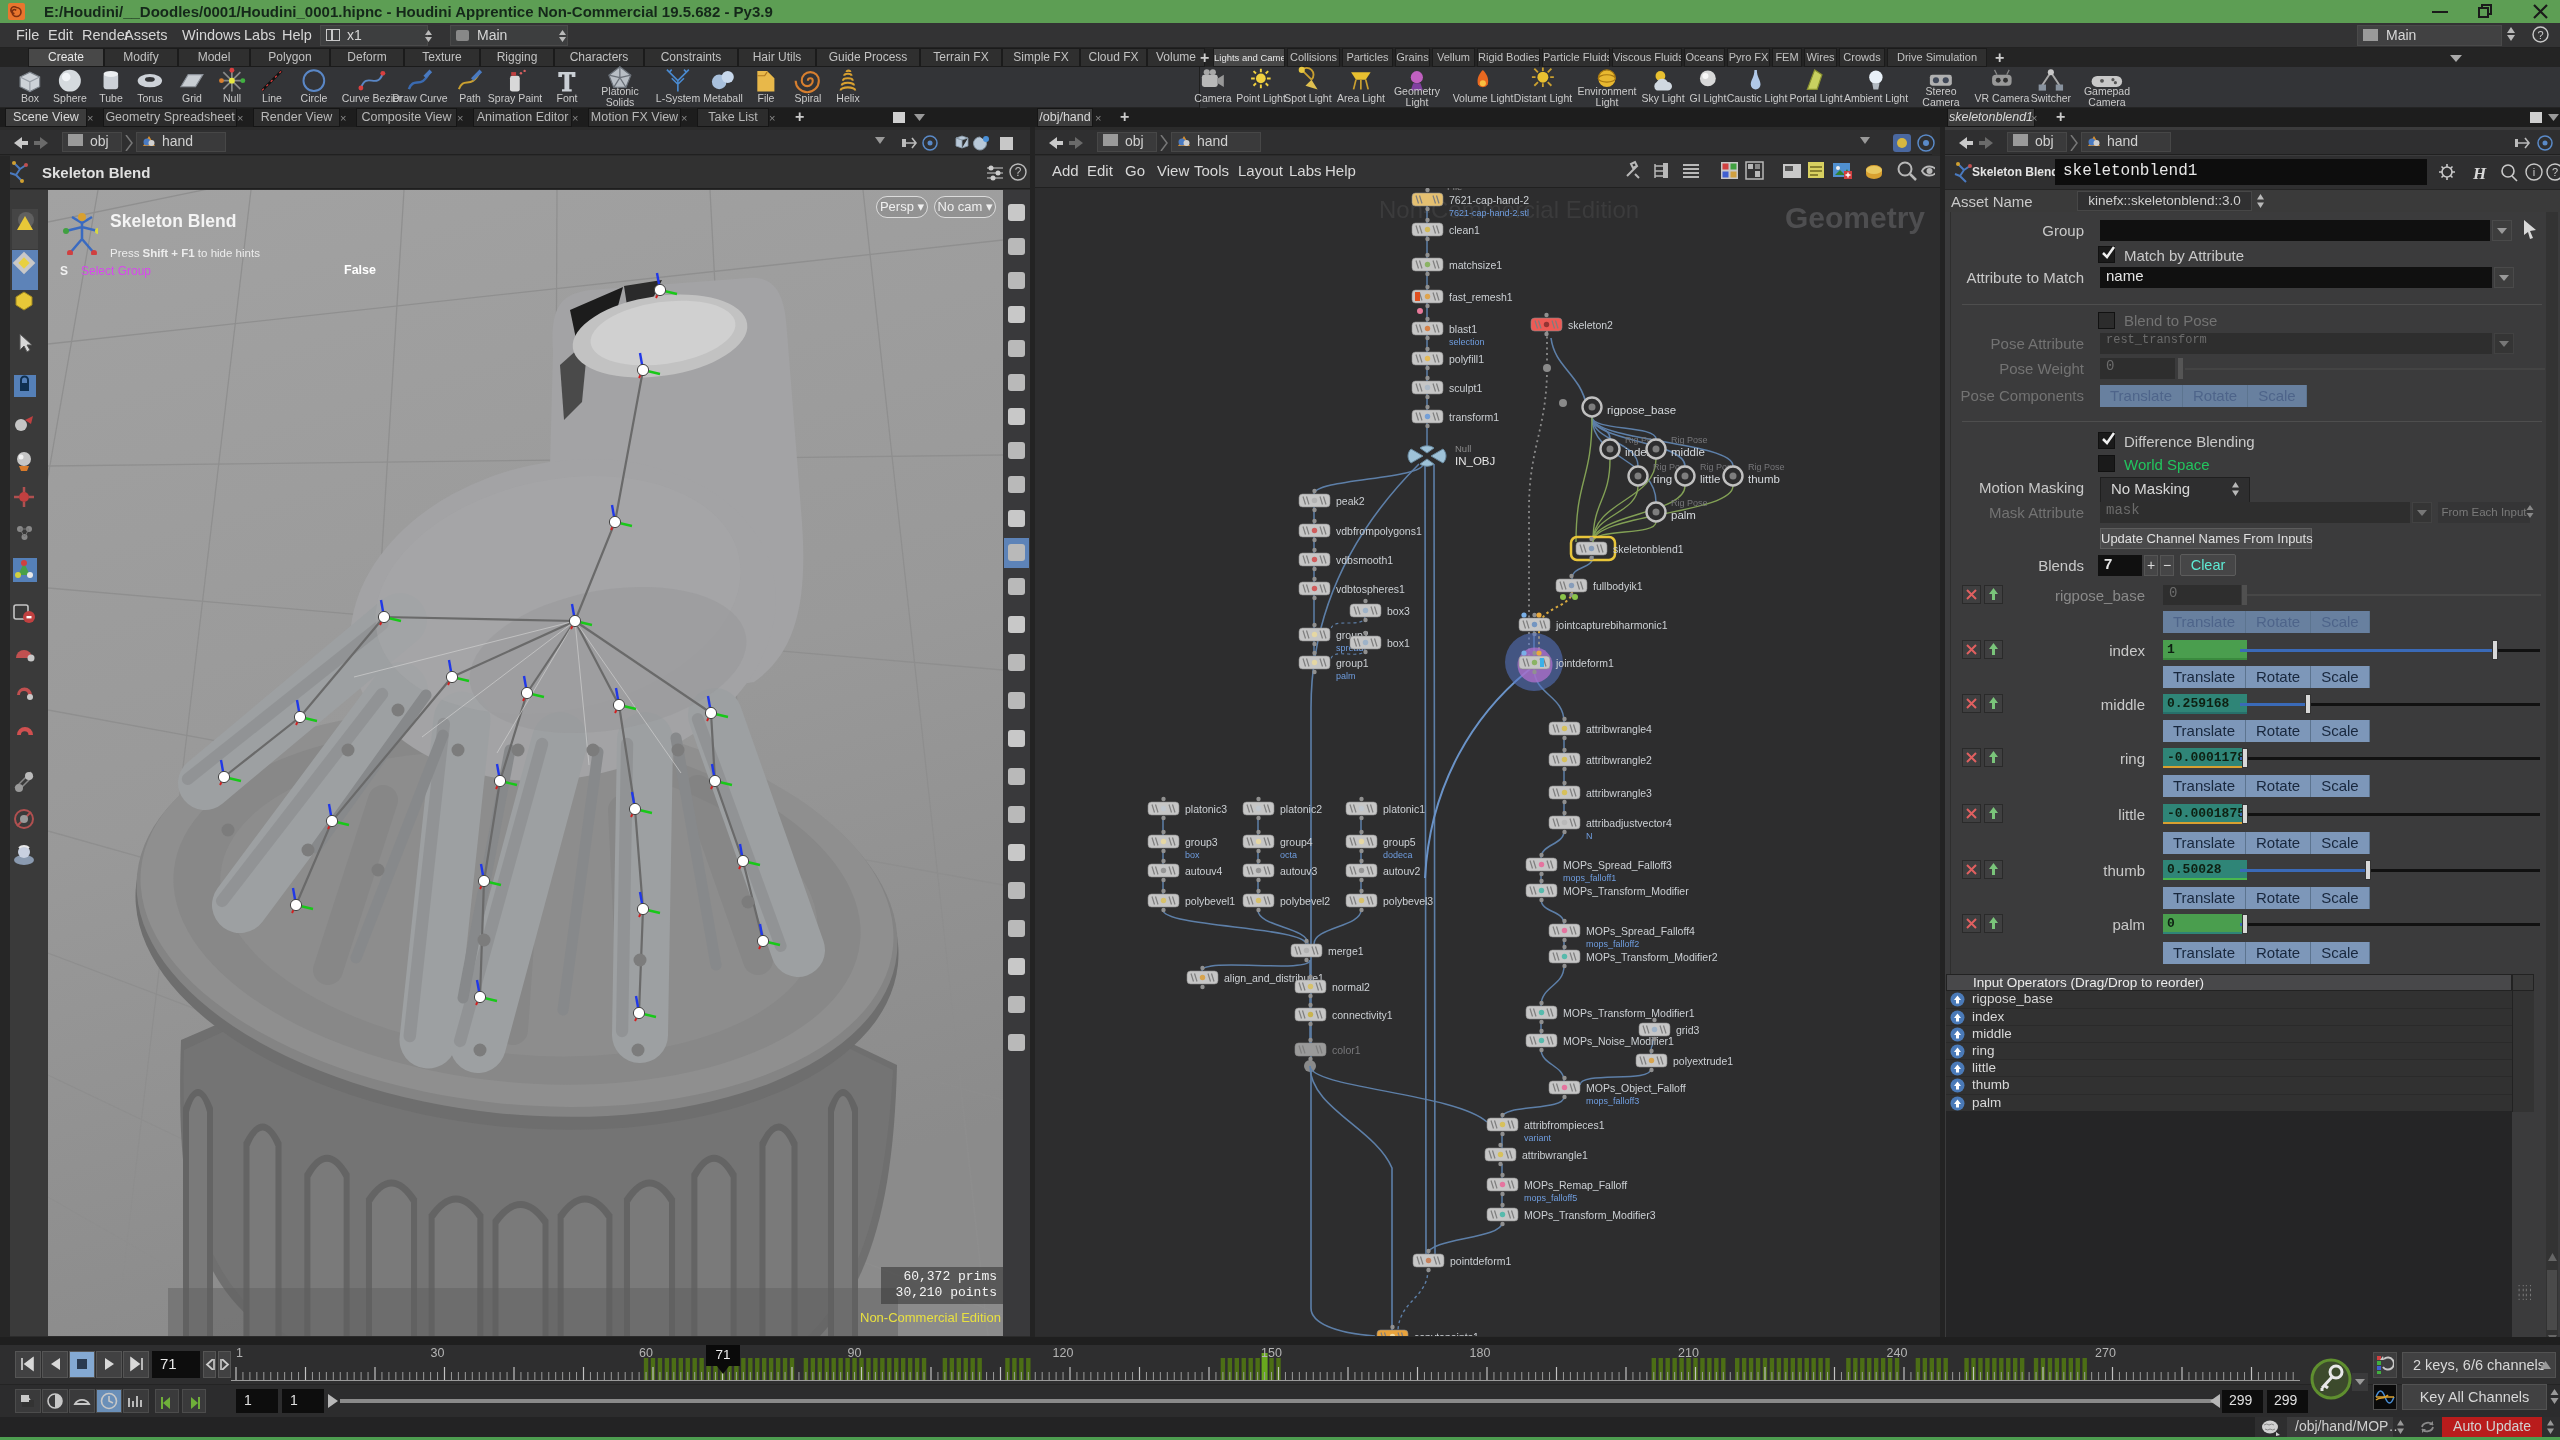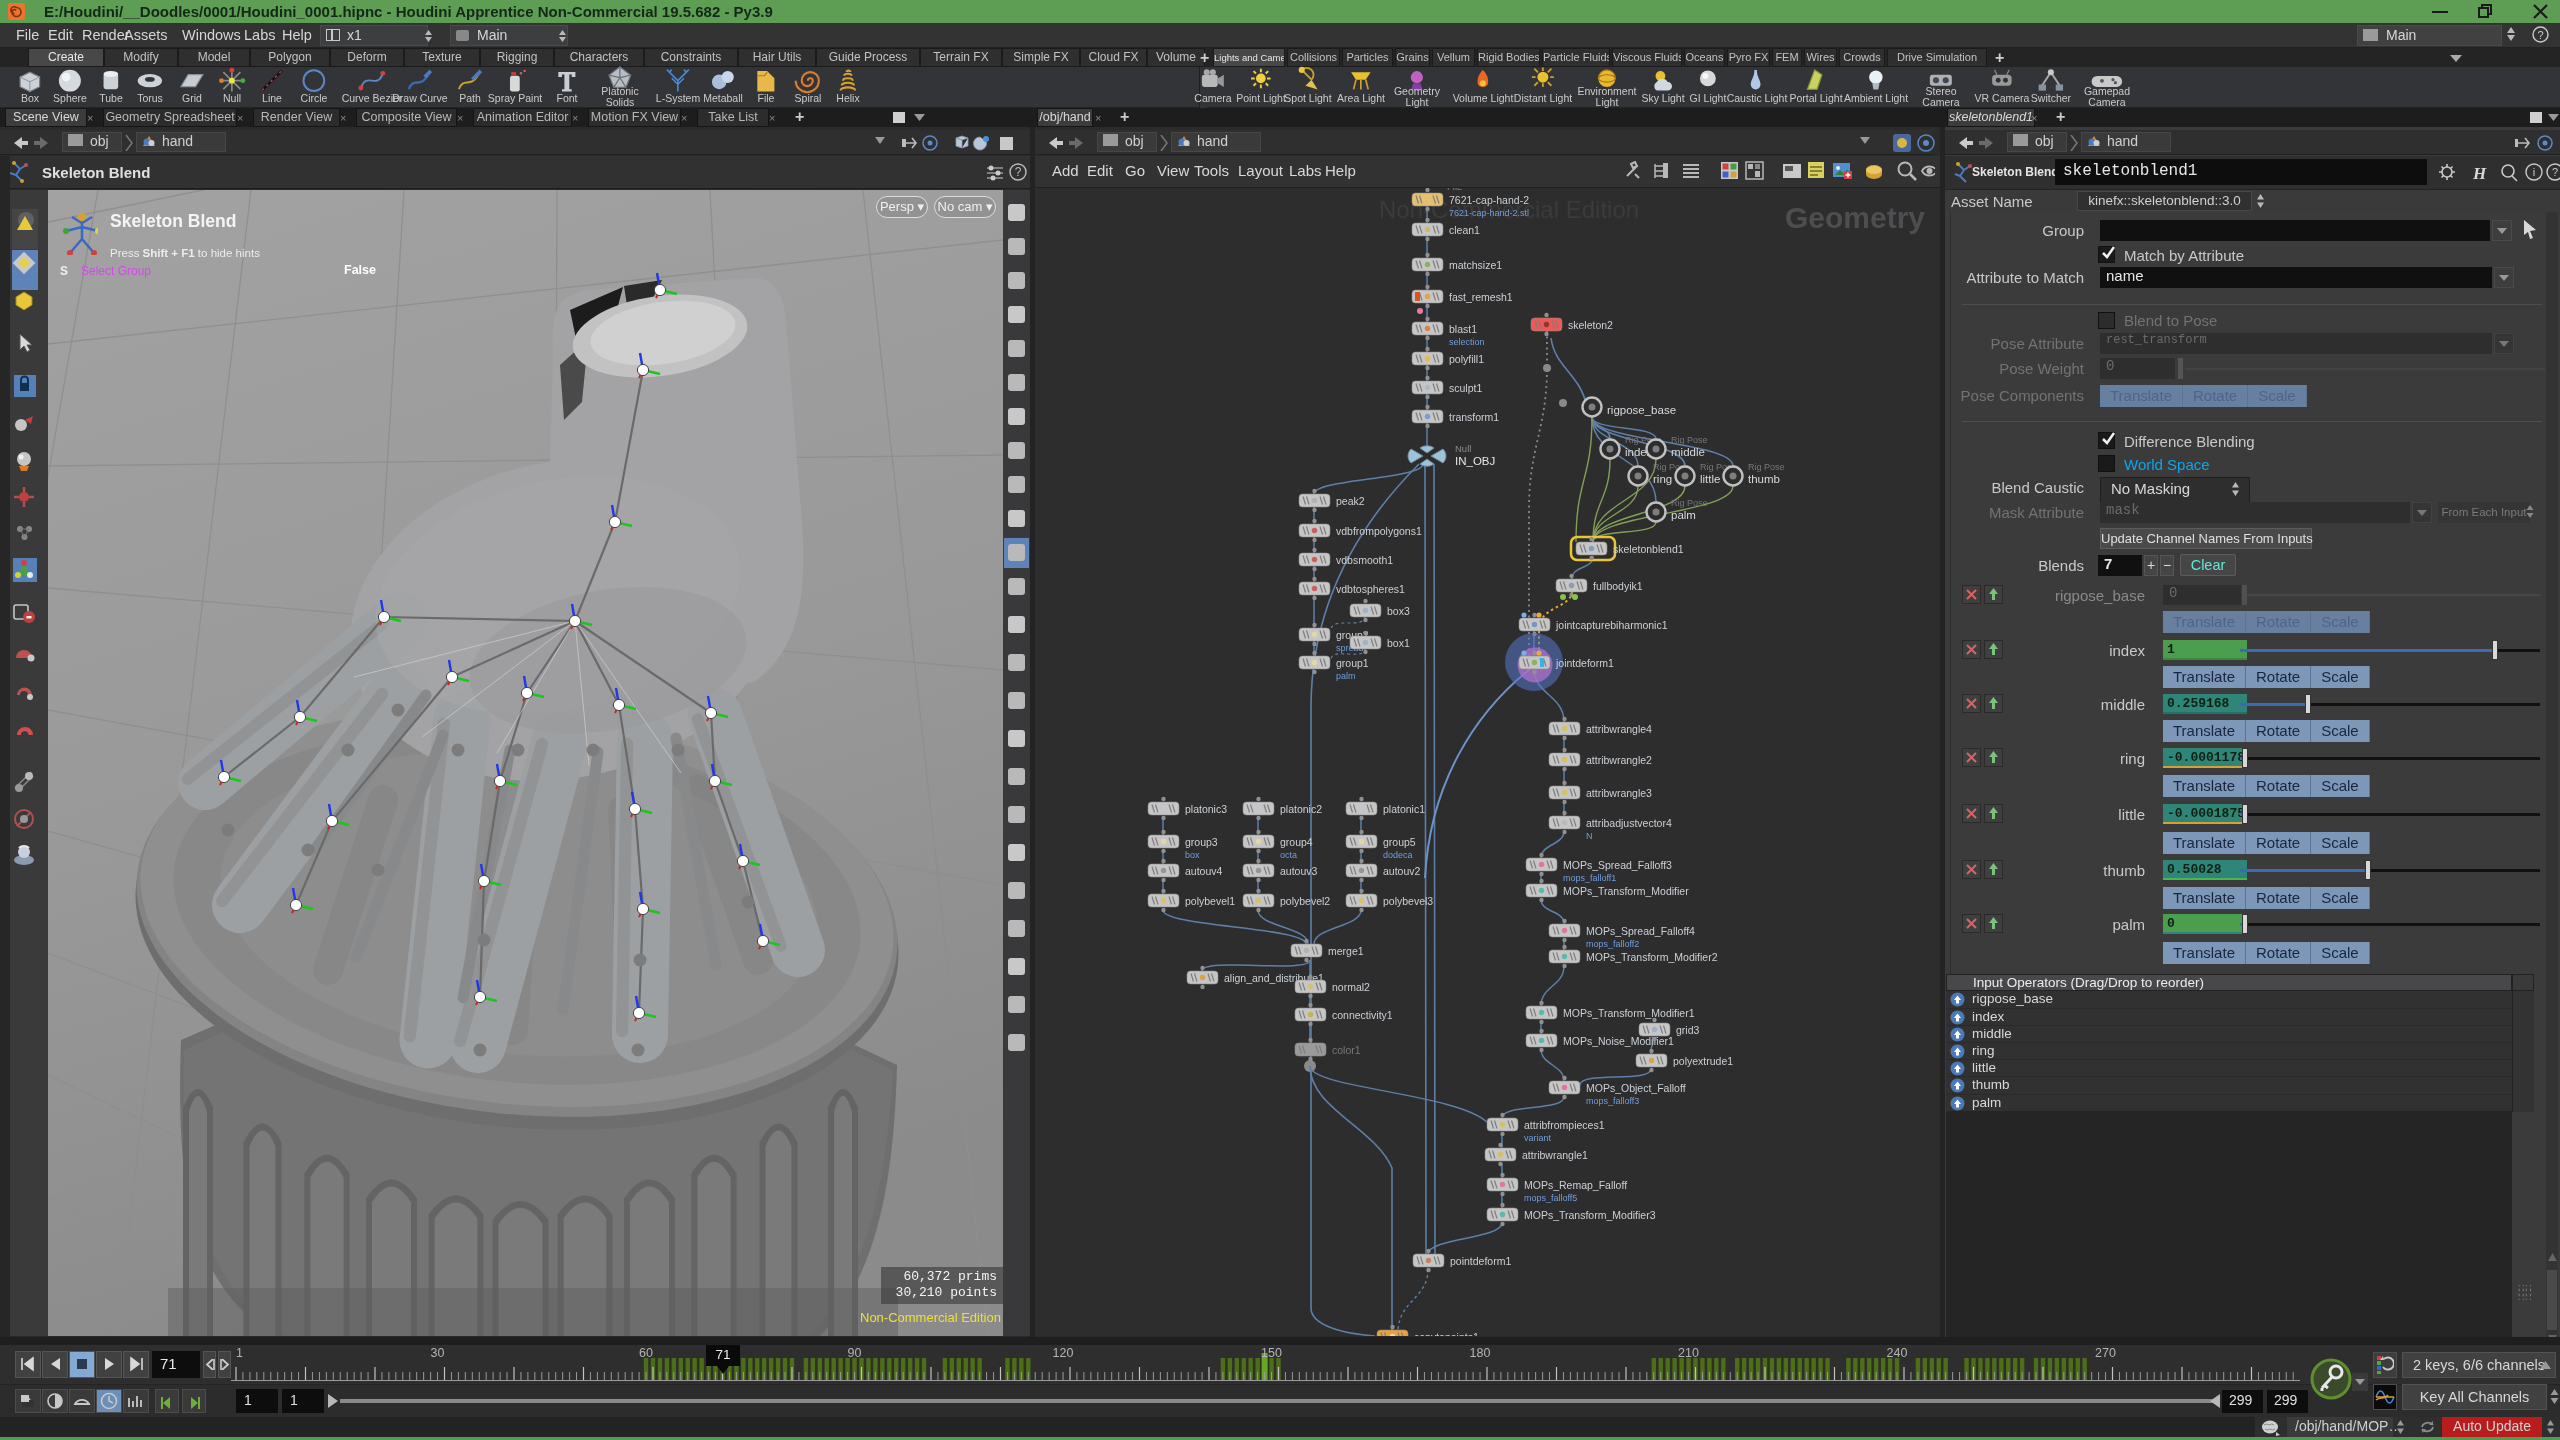--- a/index.html
+++ b/index.html
@@ -1606,22 +1606,22 @@
     <div>Rotate</div>
     <div>Scale</div>
   </div>
 <div class="abs" style="left:1962px;top:421px;width:580px;height:1px;background:#4e4e4e;"></div>
 <div class="chk" style="left:2098px;top:432px;"></div>
 <svg class="abs" style="left:2100px;top:430px" width="17" height="17">
     <path d="M3 9 L7 13 L14 3" stroke="#f0f0f0" stroke-width="2.5" fill="none"></path>
   </svg>
 <div class="abs" style="left:2124px;top:433px;color:#c9c9c9;font-size:15px;">Difference Blending</div>
 <div class="chk" style="left:2098px;top:455px;background:#1a1a1a;"></div>
-<div class="abs" style="left:2124px;top:456px;color:#0ea5e9;font-size:15px;">World Space</div>
-<div class="rp-lbl" style="left:1784px;top:479px;width:300px;">Blend Caustic</div>
+<div class="abs" style="left:2124px;top:456px;color:#22c55e;font-size:15px;">World Space</div>
+<div class="rp-lbl" style="left:1784px;top:479px;width:300px;">Motion Masking</div>
 <div class="abs" style="left:2100px;top:477px;width:150px;height:38px;background:#2e2e2f;border:1px solid #1f1f1f;color:#d8d8d8;font-size:15px;padding:2px 0 4px 10px;">No Masking</div>
 <svg class="abs" style="left:2231px;top:482px" width="9" height="14">
     <path d="M4.5 0 L8 5.5 L1 5.5 Z M4.5 14 L8 8.5 L1 8.5 Z" fill="#b9b9b9"></path>
   </svg>
 <div class="rp-lbl dis" style="left:1784px;top:504px;width:300px;">Mask Attribute</div>
 <div class="fld dis" style="left:2100px;top:502px;width:310px;height:21px;font-family:'Liberation Mono',monospace;font-size:14px;">mask</div>
 <div class="abs" style="left:2412px;top:502px;width:20px;height:21px;background:#353535;border:1px solid #424242;"></div>
 <svg class="abs" style="left:2417px;top:510px" width="10" height="7">
     <path d="M0 0 H10 L5 6 Z" fill="#777"></path>
   </svg>

